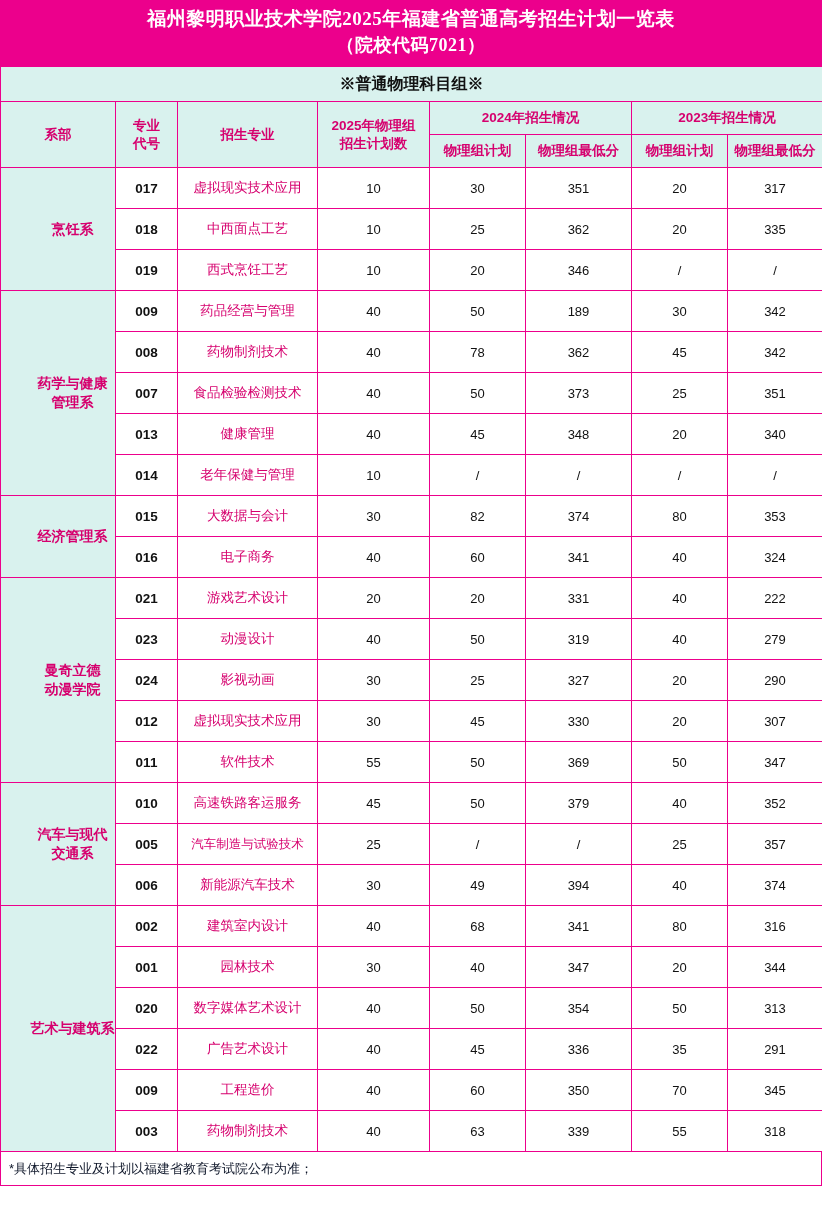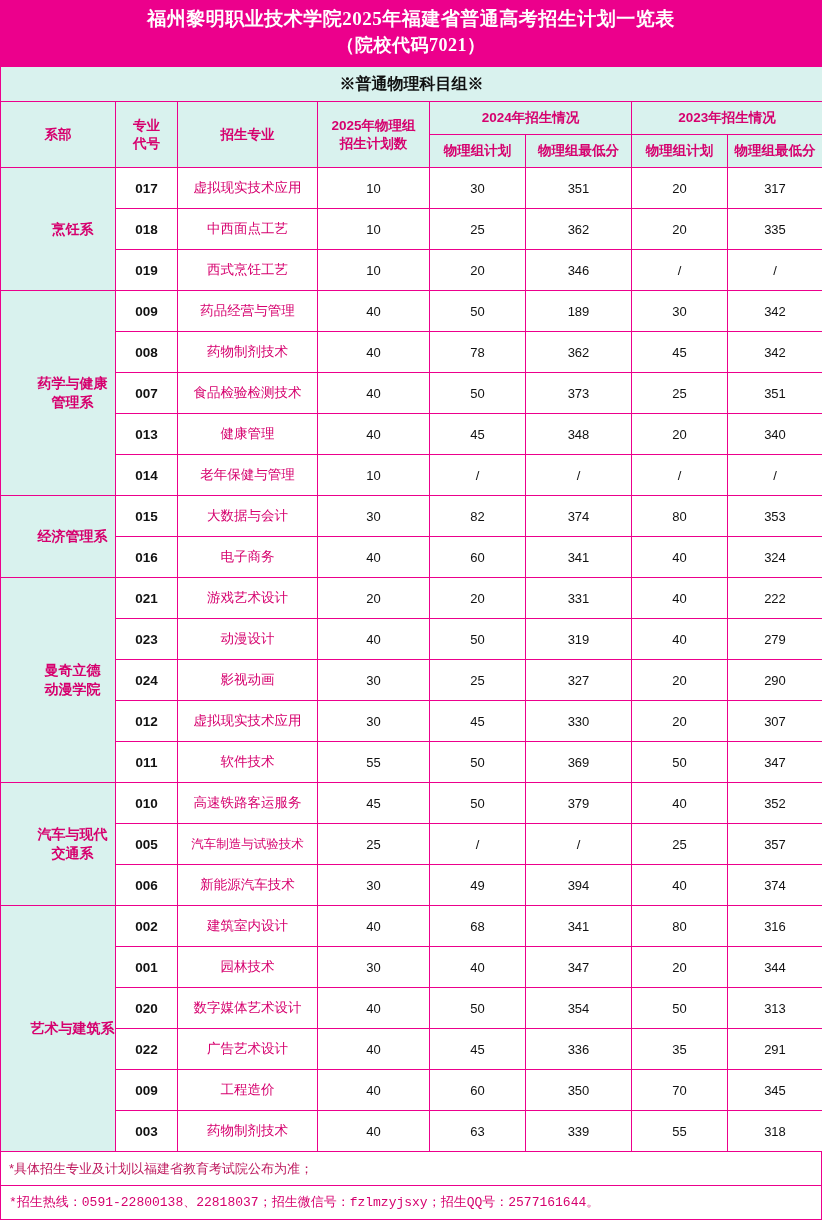--- a/index.html
+++ b/index.html
@@ -74,21 +74,21 @@
     white-space:nowrap;
   }
   .num{
     font-size:13px;
     color:#111;
   }
   tr.row{height:41px;}
   .note1{
     border:1px solid #ec008c;
     border-top:none;
-    color:#be185d;
+    color:#0f172a;
     font-size:13px;
     height:34px;
     line-height:34px;
     padding-left:8px;
     box-sizing:border-box;
     width:822px;
     background:#ffffff;
   }
   .note2{
     border:1px solid #ec008c;
@@ -383,15 +383,14 @@
         <td class="num">40</td>
         <td class="num">63</td>
         <td class="num">339</td>
         <td class="num">55</td>
         <td class="num">318</td>
       </tr>
     </tbody>
   </table>
 
   <div class="note1">*具体招生专业及计划以福建省教育考试院公布为准；</div>
-  <div class="note2">*招生热线：0591-22800138、22818037；招生微信号：fzlmzyjsxy；招生QQ号：2577161644。</div>
 
 </div>
 
 </body></html>

